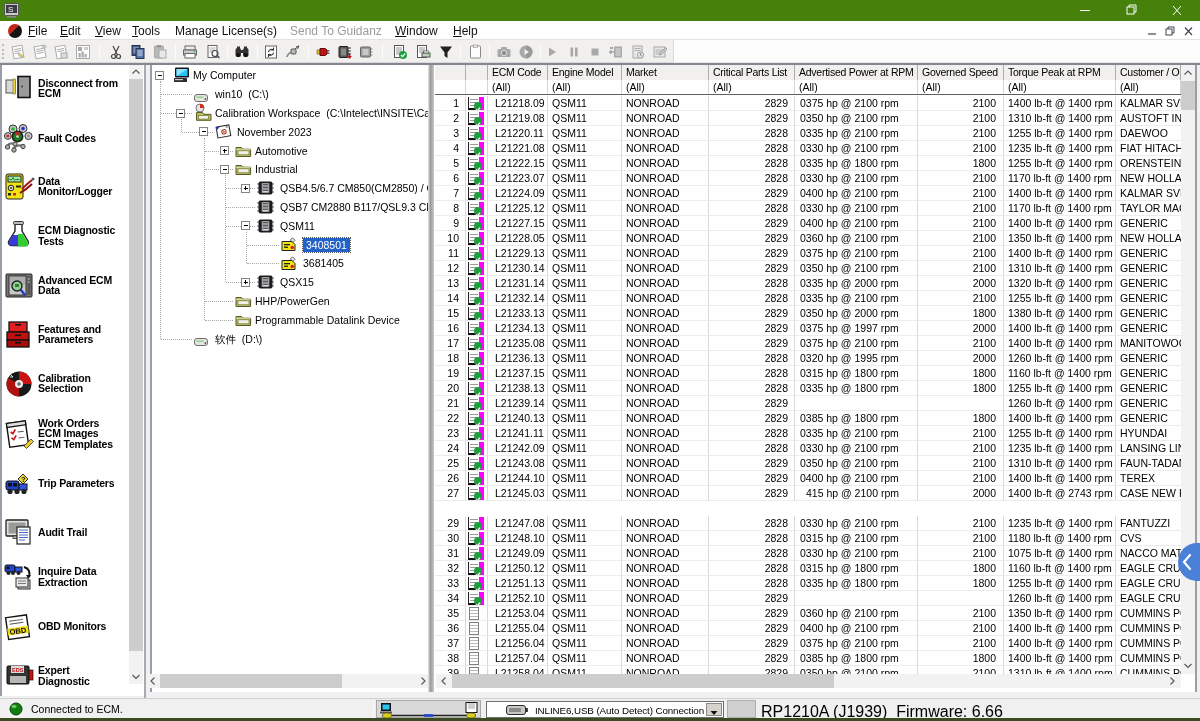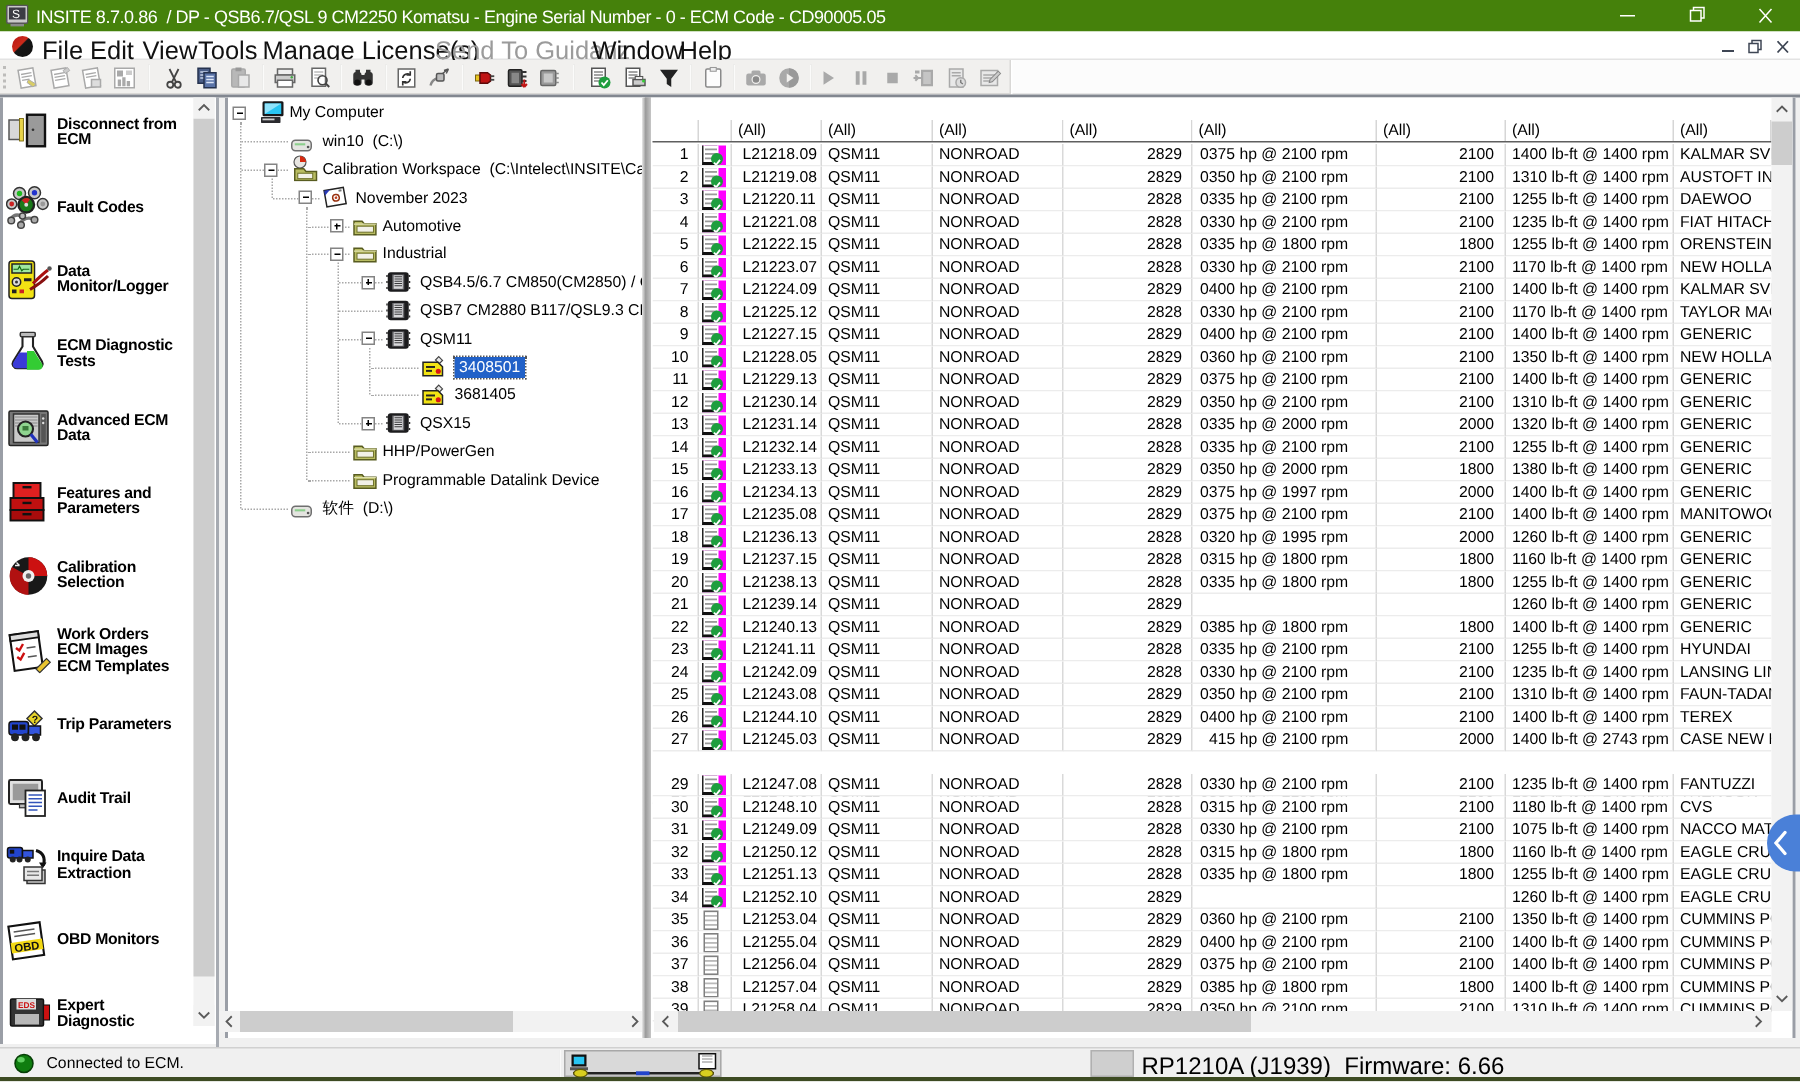--- a/index.html
+++ b/index.html
@@ -4,21 +4,21 @@
 *{margin:0;padding:0;box-sizing:border-box}
 html,body{width:1200px;height:721px;overflow:hidden;font-family:"Liberation Sans",sans-serif}
 #page{position:relative;width:1200px;height:721px;background:#fff;overflow:hidden}
 
 #title{position:absolute;left:0;top:0;width:1200px;height:21px;background:#45810b}
 #title .txt{position:absolute;left:24px;top:4px;font-size:12px;color:#fff;white-space:nowrap;letter-spacing:-0.3px}
 #tico{position:absolute;left:4px;top:3px;width:15px;height:15px}
 .capbtn{position:absolute;top:0;width:46px;height:21px}
 
 #menu{position:absolute;left:0;top:21px;width:1200px;height:19px;background:#fff;border-bottom:1px solid #e3e3e3}
-#menu .mi1{position:absolute;top:3px;font-size:17px;color:#111;white-space:nowrap}
+#menu .mi1{position:absolute;top:3px;font-size:12px;color:#111;white-space:nowrap}
 #mico{position:absolute;left:8px;top:2.5px;width:14px;height:14px;border-radius:50%;background:linear-gradient(135deg,#b61616 0%,#cc2a1a 42%,#151515 46%,#111 100%)}
 
 #toolbar{position:absolute;left:0;top:40px;width:1200px;height:23px;background:#fff}
 #tbleft{position:absolute;left:0;top:0;width:674px;height:23px;background:#f1f0ee;border-right:1px solid #d9d8d6;border-bottom:1px solid #d9d8d6}
 #tbright{position:absolute;left:675px;top:0;width:525px;height:23px;background:#fcfcfc;border-bottom:1px solid #e7e7e7}
 .tbi{position:absolute}
 .tbsep{position:absolute;top:3px;width:1px;height:17px;background:#c9c8c6;border-right:1px solid #fbfbfa}
 #tbgrip{position:absolute;left:2px;top:4px;width:3px;height:15px;border-left:2px dotted #bdbcba}
 
 #main{position:absolute;left:0;top:63px;width:1200px;height:635px;background:#f0f0f0}
@@ -78,21 +78,20 @@
 <body>
 <div id="page">
 
 <div id="title">
   <svg id="tico" width="15" height="15" viewBox="0 0 15 15">
         <rect x="0.5" y="0.5" width="14" height="12" rx="1" fill="#c9c9c9" stroke="#555"></rect>
         <rect x="2" y="2" width="11" height="8" fill="#3c3c44"></rect>
         <text x="4" y="9" font-size="8" fill="#fff" font-family="Liberation Sans">S</text>
         <rect x="3" y="13" width="9" height="1.6" fill="#8a8a8a"></rect>
       </svg>
-  <div class="txt">INSITE 8.7.0.86&nbsp; / DP - QSB6.7/QSL 9 CM2250 Komatsu - Engine Serial Number - 0 - ECM Code - CD90005.05</div>
   <div class="capbtn" style="left:1062px"><svg width="46" height="21">
           <path d="M18 10.5 h10" stroke="#fff" stroke-width="1"></path>
         </svg></div>
   <div class="capbtn" style="left:1108px"><svg width="46" height="21">
           <rect x="19" y="7" width="7" height="7" fill="none" stroke="#fff" stroke-width="1"></rect>
           <path d="M21 7 v-2 h7 v7 h-2" fill="none" stroke="#fff" stroke-width="1"></path>
         </svg></div>
   <div class="capbtn" style="left:1154px"><svg width="46" height="21">
           <path d="M19 6 l8 9 M27 6 l-8 9" stroke="#fff" stroke-width="1"></path>
         </svg></div>
@@ -1326,20 +1325,32 @@
             <div class="c cecm">L21258.04</div>
             <div class="c cmod">QSM11</div>
             <div class="c cmkt">NONROAD</div>
             <div class="c ccpl">2829</div>
             <div class="c cpow">0350 hp @ 2100 rpm</div>
             <div class="c cgov">2100</div>
             <div class="c ctq">1310 lb-ft @ 1400 rpm</div>
             <div class="c ccust">CUMMINS POWER</div>
           </div>
     </div>
+    <div id="thead">
+          <div class="hc" style="left:0px;width:31px"></div>
+          <div class="hc" style="left:31px;width:22px"></div>
+          <div class="hc" style="left:53px;width:60px">ECM Code</div>
+          <div class="hc" style="left:113px;width:74px">Engine Model</div>
+          <div class="hc" style="left:187px;width:87px">Market</div>
+          <div class="hc" style="left:274px;width:86px">Critical Parts List</div>
+          <div class="hc" style="left:360px;width:123px">Advertised Power at RPM</div>
+          <div class="hc" style="left:483px;width:86px">Governed Speed</div>
+          <div class="hc" style="left:569px;width:112px">Torque Peak at RPM</div>
+          <div class="hc" style="left:681px;width:65px">Customer / O</div>
+        </div>
     <div id="tall">
           <div class="ac" style="left:0px;width:31px"></div>
           <div class="ac" style="left:31px;width:22px"></div>
           <div class="ac" style="left:53px;width:60px">(All)</div>
           <div class="ac" style="left:113px;width:74px">(All)</div>
           <div class="ac" style="left:187px;width:87px">(All)</div>
           <div class="ac" style="left:274px;width:86px">(All)</div>
           <div class="ac" style="left:360px;width:123px">(All)</div>
           <div class="ac" style="left:483px;width:86px">(All)</div>
           <div class="ac" style="left:569px;width:112px">(All)</div>
@@ -1385,17 +1396,30 @@
           <rect x="2.5" y="2.5" width="7" height="5" fill="#29c5f2"></rect>
       <rect x="0" y="9.5" width="12" height="2" fill="#555"></rect>
       <rect x="86" y="0.5" width="11" height="10" fill="#fff" stroke="#111"></rect>
           <path d="M88 2 h7 M88 4 h7 M88 6 h7" stroke="#888" stroke-width="0.8"></path>
       <path d="M2 13.5 h94" stroke="#222" stroke-width="1.6"></path>
       <ellipse cx="7" cy="13.5" rx="4.5" ry="2.6" fill="#d8ce20" stroke="#5d570a" stroke-width="0.8"></ellipse>
       <ellipse cx="91" cy="13.5" rx="4.5" ry="2.6" fill="#d8ce20" stroke="#5d570a" stroke-width="0.8"></ellipse>
       <rect x="44" y="12.2" width="9" height="2.6" fill="#2244cc"></rect>
     </svg>
   </div>
+  <div style="position:absolute;left:486px;top:1.5px;width:238px;height:17px;background:#fff;border:1px solid #6e6e6e">
+    <svg style="position:absolute;left:19px;top:3px" width="22" height="10" viewBox="0 0 22 10">
+      <rect x="0.5" y="0.5" width="19" height="9" rx="2.5" fill="#c8c8c4" stroke="#2a2a2a"></rect>
+      <rect x="3" y="3" width="12" height="4" rx="1" fill="#8a8a86"></rect>
+      <rect x="20" y="3" width="1.8" height="4" fill="#2a2a2a"></rect>
+    </svg>
+    <div class="stxt" style="left:48px;top:3px;font-size:9.8px;letter-spacing:-0.1px">INLINE6,USB (Auto Detect) Connection</div>
+    <div style="position:absolute;right:1px;top:1px;width:16px;height:13px;background:#d6d3cc;border:1px solid #8a8a8a">
+      <svg width="14" height="11">
+            <path d="M3.5 4 L7 8 L10.5 4 Z" fill="#111"></path>
+          </svg>
+    </div>
+  </div>
   <div style="position:absolute;left:727px;top:1px;width:29px;height:18px;background:#cfcfcf;border:1px solid #b0b0b0"></div>
   <div class="stxt" style="left:761px;font-size:16px">RP1210A (J1939)&nbsp; Firmware: 6.66</div>
 </div>
 <div id="bottomband"></div>
 
 </div>
 </body></html>

